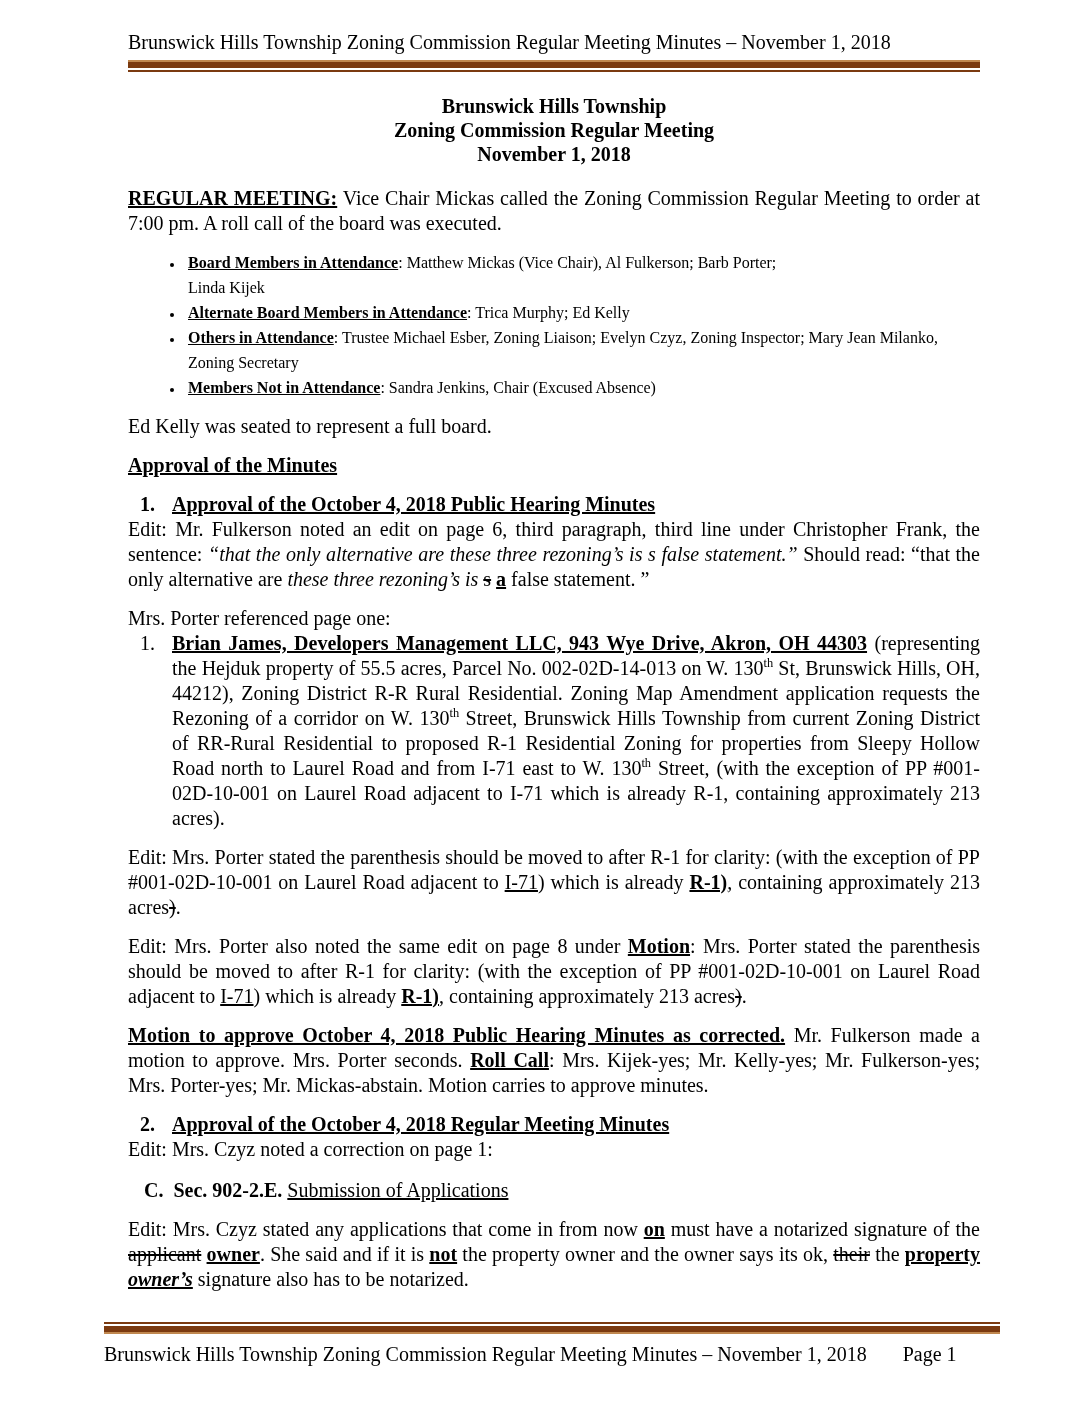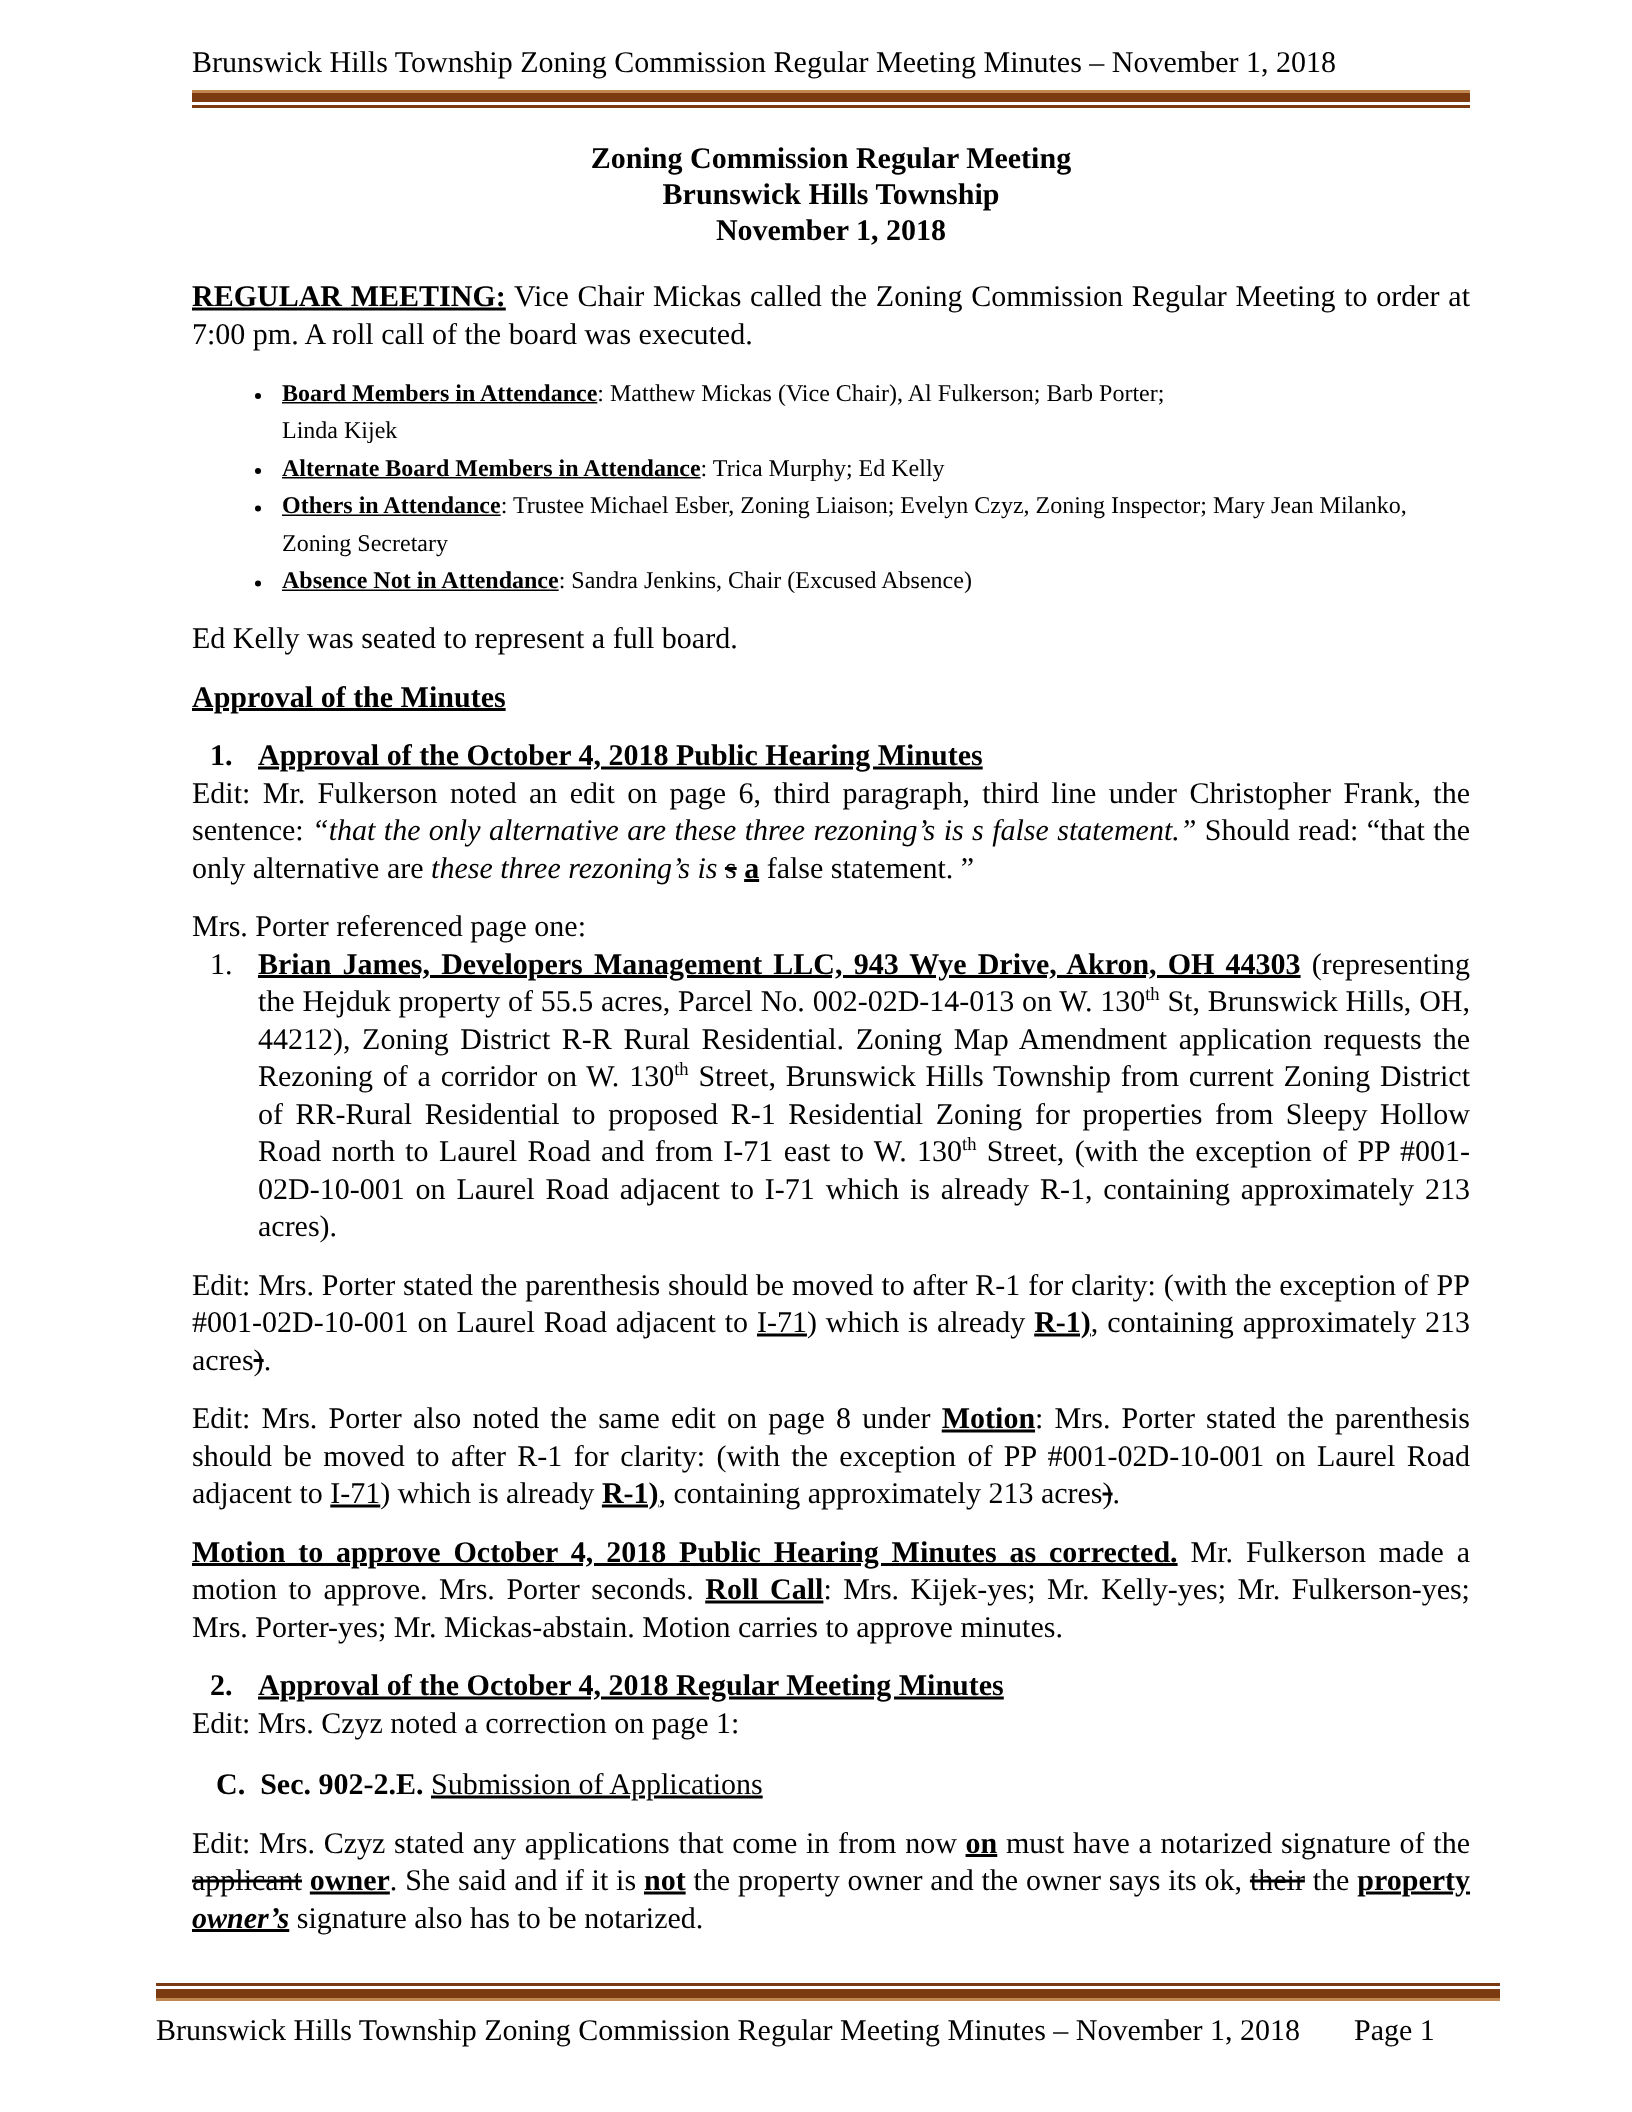--- a/index.html
+++ b/index.html
@@ -45,32 +45,32 @@
   <div class="content">
 
     <div class="hdr-text">Brunswick Hills Township Zoning Commission Regular Meeting Minutes – November 1, 2018</div>
     <div class="rule">
       <div class="thick"></div>
       <div class="gap"></div>
       <div class="thin"></div>
     </div>
 
     <div class="title">
+      <div>Brunswick Hills Township</div>
       <div>Zoning Commission Regular Meeting</div>
-      <div>Brunswick Hills Township</div>
       <div>November 1, 2018</div>
     </div>
 
     <p class="para j" style="margin-top:20px"><span style="font-weight: bold; text-decoration: underline;">REGULAR MEETING:</span><span> Vice Chair Mickas called the Zoning Commission Regular Meeting to order at 7:00 pm.  A roll call of the board was executed.</span></p>
 
     <ul class="bullets">
       <li><span style="font-weight: bold; text-decoration: underline;">Board Members in Attendance</span><span>:  Matthew Mickas (Vice Chair), Al Fulkerson; Barb Porter;</span><br><span>Linda Kijek</span></li>
       <li><span style="font-weight: bold; text-decoration: underline;">Alternate Board Members in Attendance</span><span>:  Trica Murphy; Ed Kelly</span></li>
       <li><span style="font-weight: bold; text-decoration: underline;">Others in Attendance</span><span>:  Trustee Michael Esber, Zoning Liaison; Evelyn Czyz, Zoning Inspector; Mary Jean Milanko, Zoning Secretary</span></li>
-      <li><span style="font-weight: bold; text-decoration: underline;">Absence Not in Attendance</span><span>:  Sandra Jenkins, Chair (Excused Absence)</span></li>
+      <li><span style="font-weight: bold; text-decoration: underline;">Members Not in Attendance</span><span>:  Sandra Jenkins, Chair (Excused Absence)</span></li>
     </ul>
 
     <p class="para"><span>Ed Kelly was seated to represent a full board.</span></p>
 
     <p class="para"><span style="font-weight: bold; text-decoration: underline; margin-top: 16px;">Approval of the Minutes</span></p>
 
     <div class="numrow m0">
       <span class="num">1.</span>
       <span><span style="font-weight: bold; text-decoration: underline; text-align: center;">Approval of the October 4, 2018 Public Hearing Minutes</span></span>
     </div>

